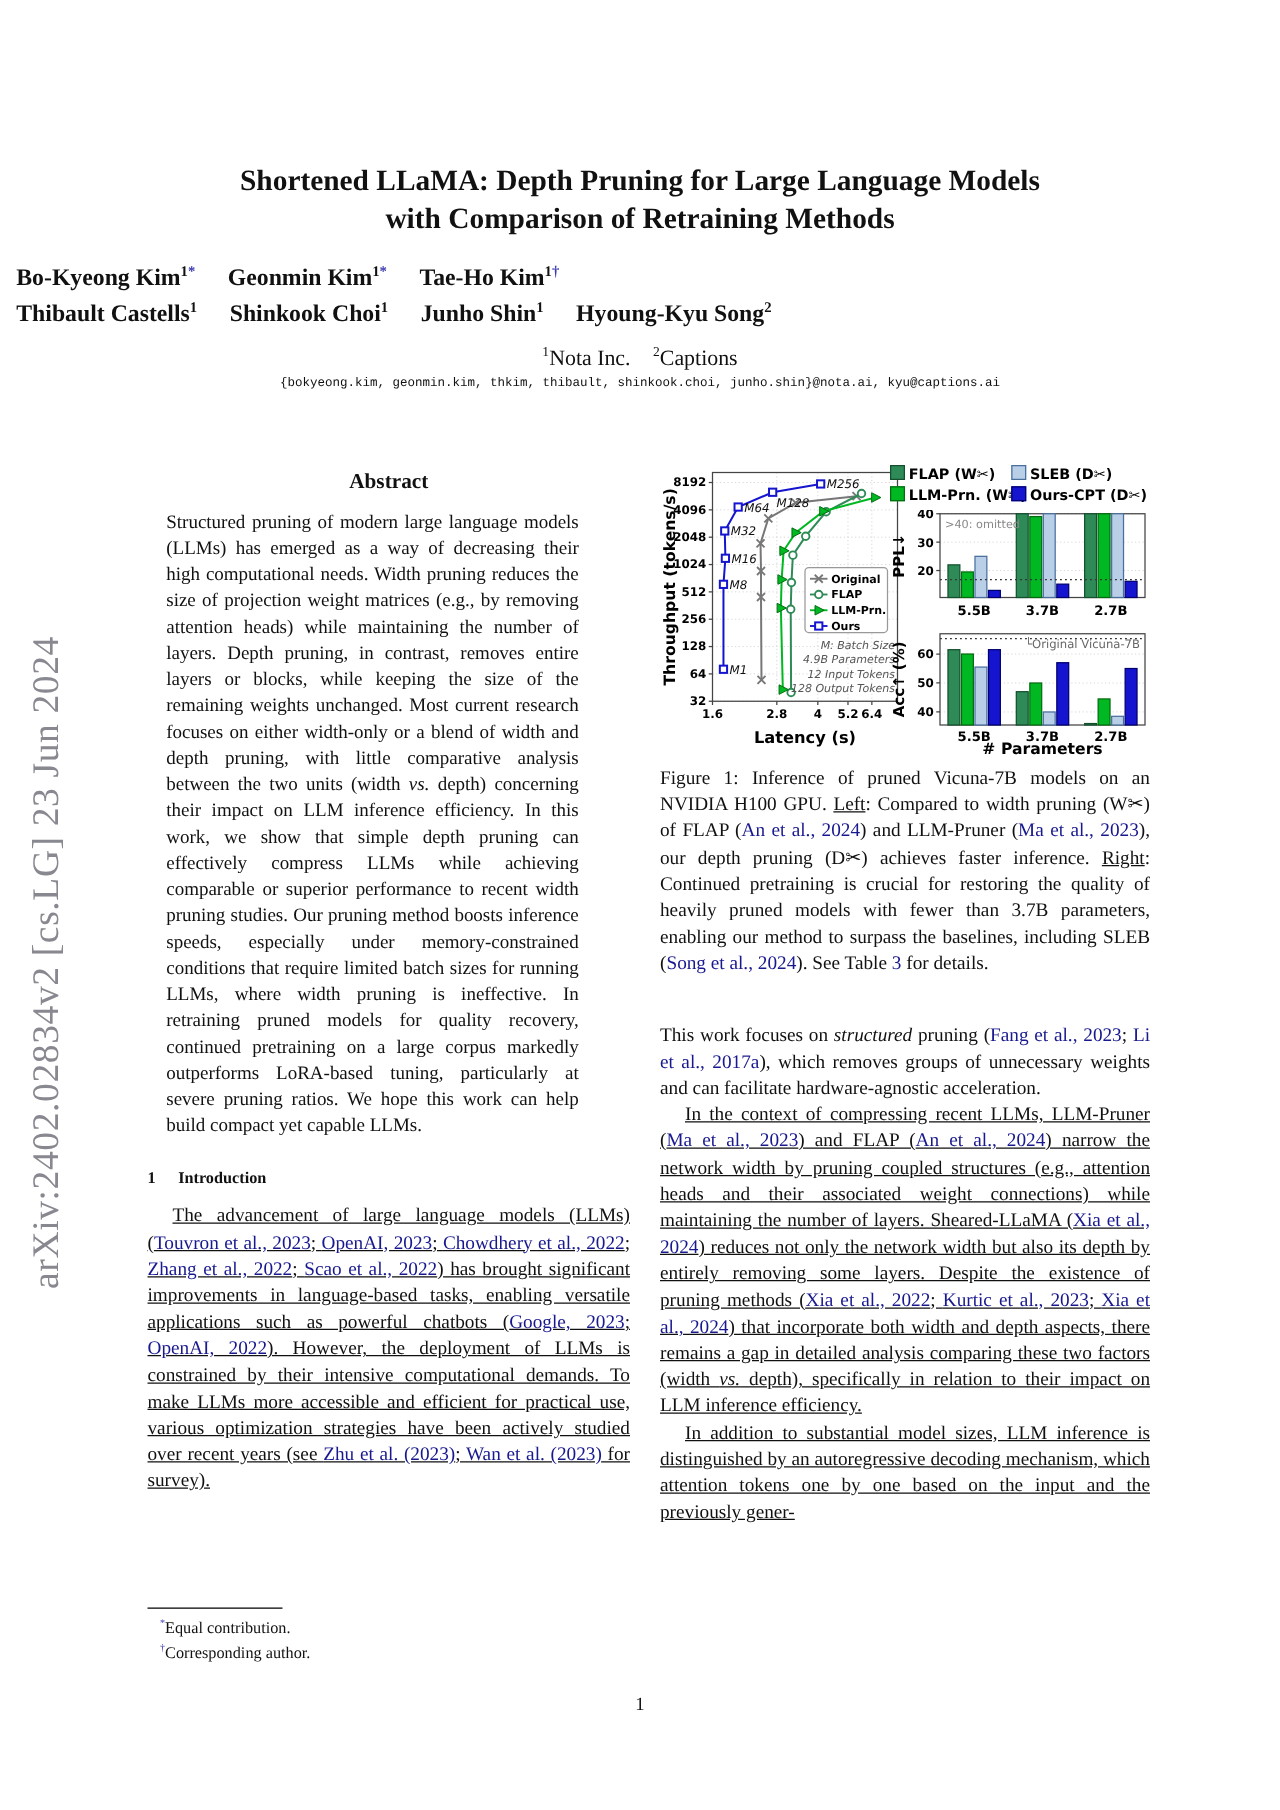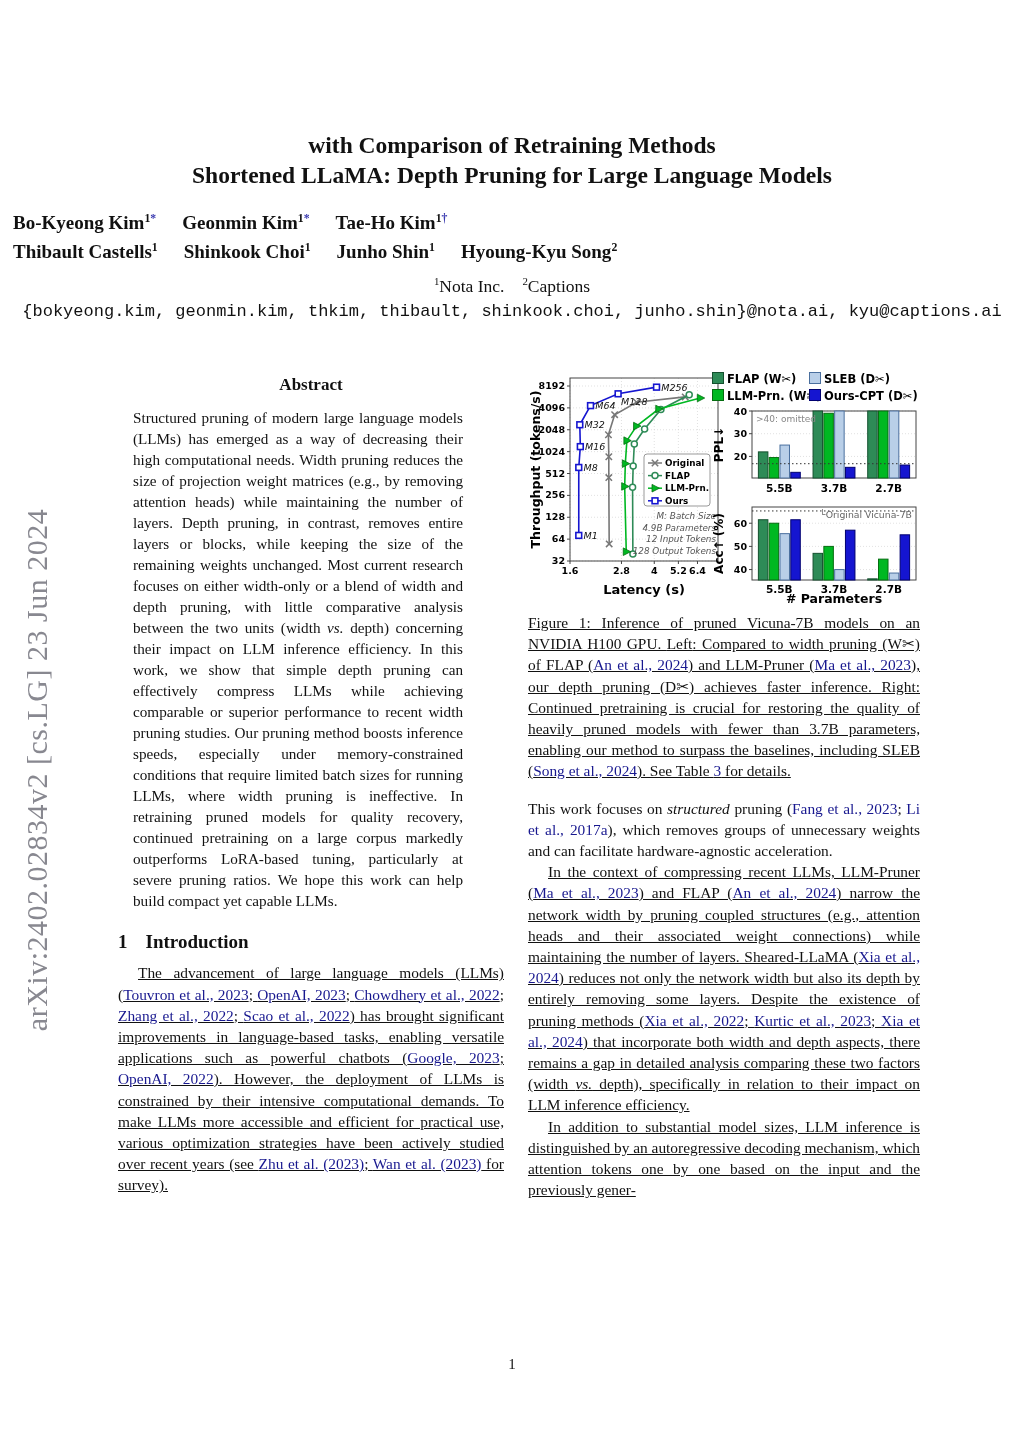--- a/index.html
+++ b/index.html
@@ -11,75 +11,82 @@
   .title{position:absolute;top:130px;left:92px;width:840px;text-align:center;
         font-size:23.5px;font-weight:bold;line-height:30px;}
   .authors{position:absolute;left:0;width:1024px;text-align:left;
         font-size:19px;font-weight:bold;}
   .authors .author{margin:0 13px;white-space:nowrap;}
   sup{font-size:.62em;line-height:0;}
   .supb{color:#3a3ab0;}
   .affils{position:absolute;top:276px;left:0;width:1024px;text-align:center;font-size:17.5px;}
   .affils .aff{margin:0 9px;}
   .emails{position:absolute;top:302px;left:0;width:1024px;text-align:center;
-        font-family:"Liberation Mono",monospace;font-size:17px;color:#111;}
+        font-family:"Liberation Mono",monospace;font-size:10px;color:#111;}
   .col{position:absolute;top:372px;width:386px;text-align:justify;
         font-size:15.4px;line-height:21.2px;}
   .col-left{left:118px;}
   .col-right{left:528px;width:392px;}
   .abs-head{width:330px;margin:2px 0 12px 28px;text-align:center;
         font-size:17px;font-weight:bold;}
   .abs-body{width:330px;margin-left:15px;font-size:15.2px;line-height:21px;}
-  .sec-head{margin-top:20px;margin-bottom:10px;font-size:19px;font-weight:bold;text-align:left;}
+  .sec-head{margin-top:20px;margin-bottom:10px;font-size:13px;font-weight:bold;text-align:left;}
   .sec-num{display:inline-block;margin-right:18px;}
   p.body-par{margin:0;}
   p.indent{text-indent:20px;text-decoration:underline;}
   .lnk{color:#18188f;}
   .it{font-style:italic;}
   .ul{text-decoration:underline;}
   .footnotes{position:absolute;left:118px;top:1286px;width:386px;font-size:13px;line-height:19.5px;}
   .fn-rule{width:108px;border-top:1.4px solid #000;margin-bottom:5px;}
   .fn{margin:0;text-indent:10px;}
   .pagenum{position:absolute;top:1356px;left:0;width:1024px;text-align:center;font-size:15px;}
   .figure{position:relative;width:392px;height:234px;margin-bottom:6px;
         font-family:"DejaVu Sans",sans-serif;}
   .fig-legend{position:absolute;left:184px;top:0;width:208px;
         display:grid;grid-template-columns:97px 111px;grid-auto-rows:17px;
         font-size:11.5px;font-weight:bold;color:#000;text-align:left;line-height:15px;}
   .fig-legend .entry{display:flex;align-items:flex-start;white-space:nowrap;}
   .fig-legend .sw{width:12px;height:12px;margin-right:3px;flex:0 0 12px;border:1.3px solid #333;box-sizing:border-box;}
-  .caption{margin-top:4px;margin-bottom:16px;text-decoration:underline;}
+  .caption{margin-top:4px;margin-bottom:36px;}
   svg text{font-family:"DejaVu Sans",sans-serif;}
 </style>
 </head>
 <body>
 
 <div class="page">
 
   <div class="arxiv-stamp">arXiv:2402.02834v2  [cs.LG]  23 Jun 2024</div>
 
   <div class="title">
+    <div>Shortened LLaMA: Depth Pruning for Large Language Models</div>
     <div>with Comparison of Retraining Methods</div>
-    <div>Shortened LLaMA: Depth Pruning for Large Language Models</div>
   </div>
 
   <div class="authors" style="top:212px" id="authors-row1"><span class="author">Bo-Kyeong Kim<sup><span>1</span><span class="supb">*</span></sup></span><span class="author">Geonmin Kim<sup><span>1</span><span class="supb">*</span></sup></span><span class="author">Tae-Ho Kim<sup><span>1</span><span class="supb">†</span></sup></span></div>
   <div class="authors" style="top:241px" id="authors-row2"><span class="author">Thibault Castells<sup><span>1</span></sup></span><span class="author">Shinkook Choi<sup><span>1</span></sup></span><span class="author">Junho Shin<sup><span>1</span></sup></span><span class="author">Hyoung-Kyu Song<sup><span>2</span></sup></span></div>
   <div class="affils" id="affils"><span class="aff"><sup><span>1</span></sup>Nota Inc.</span><span class="aff"><sup><span>2</span></sup>Captions</span></div>
   <div class="emails">{bokyeong.kim, geonmin.kim, thkim, thibault, shinkook.choi, junho.shin}@nota.ai, kyu@captions.ai</div>
 
   <div class="col col-left">
     <div class="abs-head">Abstract</div>
     <div class="abs-body"><span>Structured pruning of modern large language models (LLMs) has emerged as a way of decreasing their high computational needs. Width pruning reduces the size of projection weight matrices (e.g., by removing attention heads) while maintaining the number of layers. Depth pruning, in contrast, removes entire layers or blocks, while keeping the size of the remaining weights unchanged. Most current research focuses on either width-only or a blend of width and depth pruning, with little comparative analysis between the two units (width </span><span class="it">vs.</span><span> depth) concerning their impact on LLM inference efficiency. In this work, we show that simple depth pruning can effectively compress LLMs while achieving comparable or superior performance to recent width pruning studies. Our pruning method boosts inference speeds, especially under memory-constrained conditions that require limited batch sizes for running LLMs, where width pruning is ineffective. In retraining pruned models for quality recovery, continued pretraining on a large corpus markedly outperforms LoRA-based tuning, particularly at severe pruning ratios. We hope this work can help build compact yet capable LLMs.</span></div>
     <div class="sec-head">
       <span class="sec-num">1</span><span>Introduction</span>
     </div>
     <p class="body-par indent"><span>The advancement of large language models (LLMs) (</span><span class="lnk">Touvron et al., 2023</span><span>; </span><span class="lnk">OpenAI, 2023</span><span>; </span><span class="lnk">Chowdhery et al., 2022</span><span>; </span><span class="lnk">Zhang et al., 2022</span><span>; </span><span class="lnk">Scao et al., 2022</span><span>) has brought significant improvements in language-based tasks, enabling versatile applications such as powerful chatbots (</span><span class="lnk">Google, 2023</span><span>; </span><span class="lnk">OpenAI, 2022</span><span>). However, the deployment of LLMs is constrained by their intensive computational demands. To make LLMs more accessible and efficient for practical use, various optimization strategies have been actively studied over recent years (see </span><span class="lnk">Zhu et al. (2023)</span><span>; </span><span class="lnk">Wan et al. (2023)</span><span> for survey).</span></p>
   </div>
 
+  <div class="footnotes">
+    <div class="fn-rule"></div>
+    <div id="footnotes">
+        <p class="fn"><sup><span class="supb">*</span></sup>Equal contribution.</p>
+        <p class="fn"><sup><span class="supb">†</span></sup>Corresponding author.</p>
+      </div>
+  </div>
 
   <div class="col col-right">
     <div class="figure">
       <svg id="scatter" width="232" height="228">
           <line x1="42" x2="42" y1="6" y2="189" stroke="#cccccc" stroke-width="0.6" stroke-dasharray="1,2"></line>
           <line x1="93.46090816835645" x2="93.46090816835645" y1="6" y2="189" stroke="#cccccc" stroke-width="0.6" stroke-dasharray="1,2"></line>
           <line x1="126.25986940513783" x2="126.25986940513783" y1="6" y2="189" stroke="#cccccc" stroke-width="0.6" stroke-dasharray="1,2"></line>
           <line x1="150.38624970300384" x2="150.38624970300384" y1="6" y2="189" stroke="#cccccc" stroke-width="0.6" stroke-dasharray="1,2"></line>
           <line x1="169.4802611897244" x2="169.4802611897244" y1="6" y2="189" stroke="#cccccc" stroke-width="0.6" stroke-dasharray="1,2"></line>
           <line x1="42" x2="190" y1="189" y2="189" stroke="#cccccc" stroke-width="0.6" stroke-dasharray="1,2"></line>

